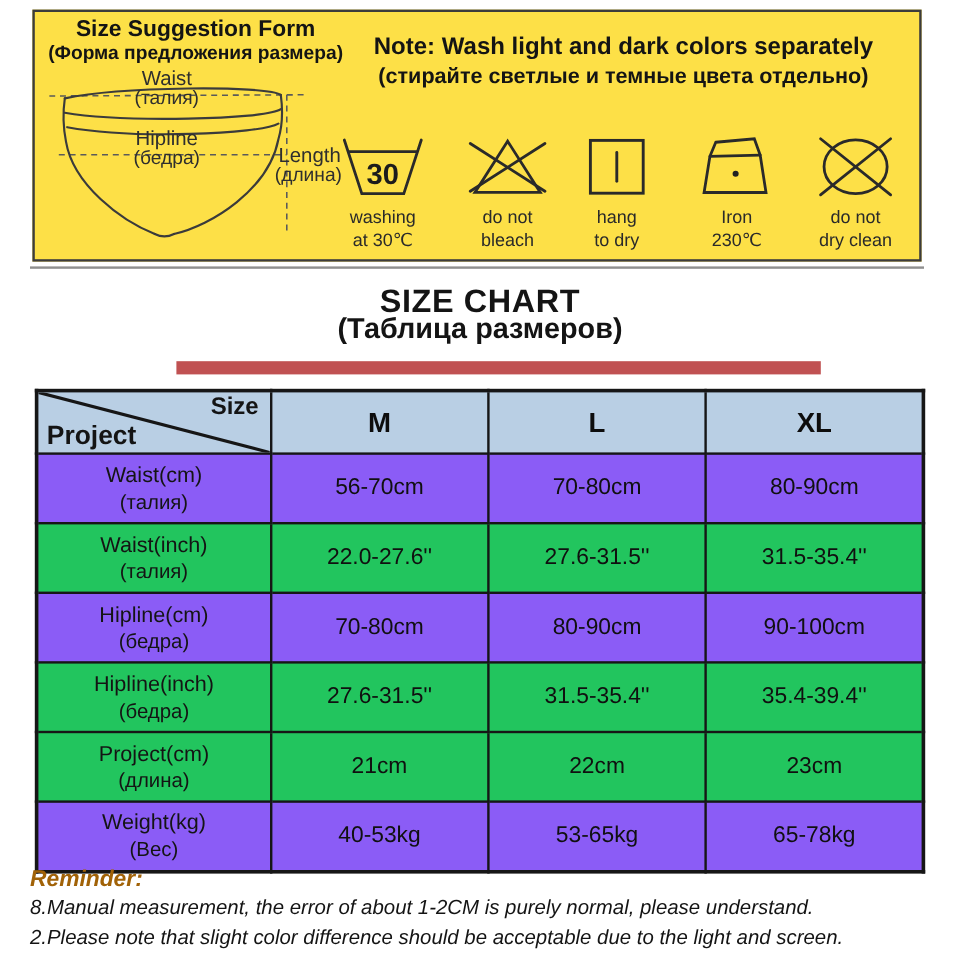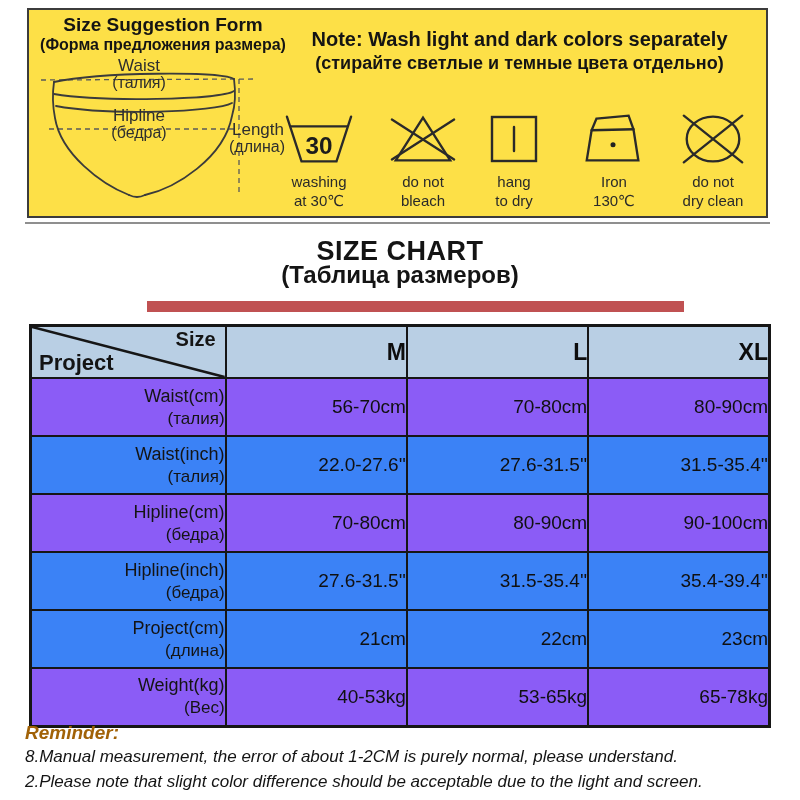--- a/index.html
+++ b/index.html
@@ -37,26 +37,26 @@
   
   .chart-title    { left:0; top:236px; width:800px; text-align:center; font-size:27px; font-weight:700; letter-spacing:.5px; }
   .chart-title-ru { left:0; top:261px; width:800px; text-align:center; font-size:24px; font-weight:700; }
   .red-bar { left:147px; top:301px; width:537px; height:11px; background:#c05152; }
 
   
   table.size-table {
     position:absolute; left:29px; top:324px; width:742px;
     border-collapse:collapse; table-layout:fixed; border:3px solid #161616;
   }
-  .size-table td, .size-table th { border:2px solid #161616; text-align:right; vertical-align:middle; padding:0; }
+  .size-table td, .size-table th { border:2px solid #161616; text-align:center; vertical-align:middle; padding:0; }
   .size-table col.c0 { width:26.4%; }
   .size-table tr.hdr    { height:50px; background:#b9cfe4; }
   .size-table tr.data   { height:58px; }
   .size-table tr.pink   { background:#8b5cf6; }
-  .size-table tr.white  { background:#3b82f6; }
+  .size-table tr.white  { background:#22c55e; }
   .size-table th.sizecol { font-size:23px; font-weight:700; color:#0d0d0d; }
   .corner { position:relative; height:50px; }
   .corner svg { position:absolute; inset:0; width:100%; height:100%; }
   .corner .t-size    { position:absolute; top:1px; right:9px;  font-size:20px; font-weight:700; }
   .corner .t-project { position:absolute; bottom:1px; left:7px; font-size:22px; font-weight:700; }
   .label-cell div.l1 { font-size:18px; font-weight:500; line-height:23px; }
   .label-cell div.l2 { font-size:17px; font-weight:500; line-height:22px; }
   .val { font-size:19px; color:#101010; }
 
   
@@ -133,21 +133,21 @@
   </div>
 
   <div class="care" style="left:533px;">
     <svg width="74" height="54" viewBox="0 0 76 54">
       <path class="stroke" d="M20,6 L53,3 L58,17 L63,49 L10,49 L15,18 Z"></path>
       <line class="stroke" x1="15" y1="18" x2="58" y2="17"></line>
       <circle cx="37" cy="33" r="2.6" fill="#222"></circle>
     </svg>
     <div class="cap">
       <div>Iron</div>
-      <div>130℃</div>
+      <div>230℃</div>
     </div>
   </div>
 
   <div class="care" style="left:632px;">
     <svg width="74" height="54" viewBox="0 0 76 54">
       <ellipse class="stroke" cx="38" cy="27" rx="27" ry="23"></ellipse>
       <line class="stroke" x1="8" y1="3" x2="68" y2="51"></line>
       <line class="stroke" x1="68" y1="3" x2="8" y2="51"></line>
     </svg>
     <div class="cap">

